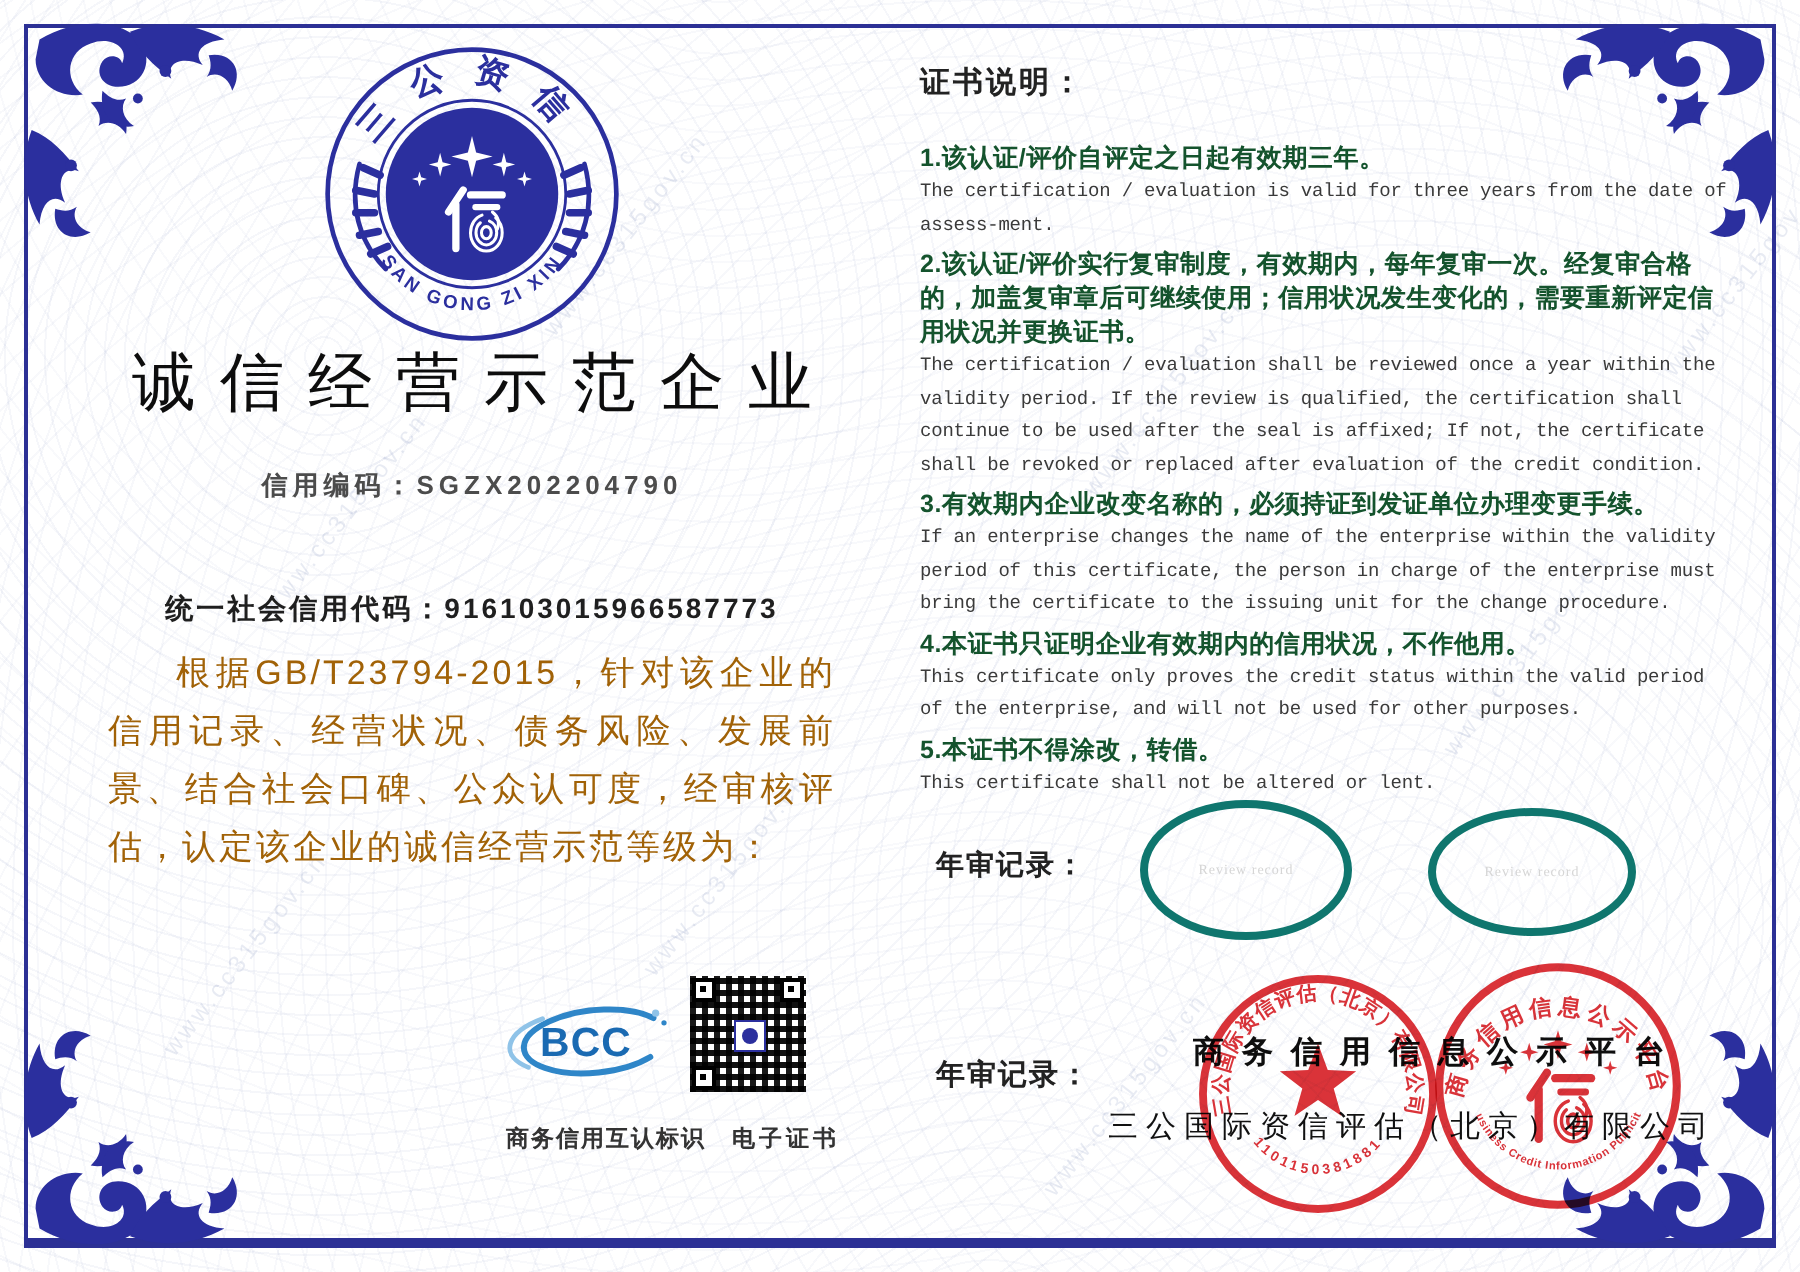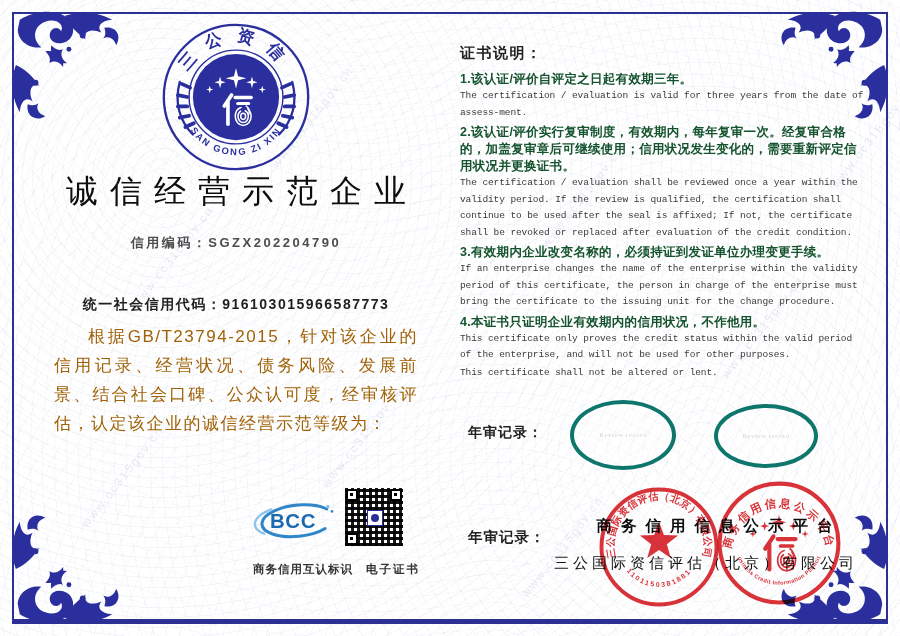--- a/index.html
+++ b/index.html
@@ -50,21 +50,21 @@
   .qr .f{position:absolute;width:12px;height:12px;border:2.5px solid #000;background:#fff;box-sizing:border-box;}
   .qr .f::after{content:"";position:absolute;left:2px;top:2px;width:3px;height:3px;background:#000;}
   .qr .f.tl{left:1px;top:1px}.qr .f.tr{right:1px;top:1px}.qr .f.bl{left:1px;bottom:1px}
   .qr .emblem{position:absolute;left:22px;top:22px;width:14px;height:14px;background:#fff;
       border:1px solid #2b2f9e;display:flex;align-items:center;justify-content:center;}
   .qr .emblem i{display:block;width:8px;height:8px;background:#2b2f9e;border-radius:50%;}
   .mark-captions{position:absolute;left:0;top:76px;width:190px;font-size:11.5px;font-weight:bold;color:#333;}
   .mark-captions .c1{position:absolute;left:0;width:108px;text-align:right;letter-spacing:1px;}
   .mark-captions .c2{position:absolute;left:112px;width:72px;text-align:center;letter-spacing:2px;}
 
-  .ins-heading{top:32px;left:2px;font-size:15px;font-weight:bold;letter-spacing:1.5px;color:#222;margin-top:12px;}
+  .ins-heading{top:32px;left:2px;font-size:15px;font-weight:bold;letter-spacing:1.5px;color:#222;}
   .ins-body{top:68px;left:2px;width:406px;}
   .ins-item{margin-bottom:1px;}
   .ins-zh{font-size:12.5px;font-weight:bold;color:#14532d;line-height:17px;margin-top:3px;letter-spacing:.3px;}
   .ins-en{font-family:"Liberation Mono","DejaVu Sans Mono",monospace;font-size:9.5px;
           color:#3a3a3a;line-height:16.5px;letter-spacing:-.1px;}
   .annual{top:400px;left:0;width:100%;height:66px;}
   .annual .lbl{position:absolute;left:10px;top:24px;font-size:14px;font-weight:bold;letter-spacing:1px;color:#222;}
   .ellipse{position:absolute;border:4px solid #0f766e;border-radius:50%;display:flex;
            align-items:center;justify-content:center;color:#d6d6d6;font-size:7px;
            font-family:Liberation Serif, serif;letter-spacing:.5px;background:rgba(255,255,255,.25);}
@@ -229,20 +229,21 @@
       </div>
       <div class="ins-item">
         <div class="ins-zh">3.有效期内企业改变名称的，必须持证到发证单位办理变更手续。</div>
         <div class="ins-en">If an enterprise changes the name of the enterprise within the validity period of this certificate, the person in charge of the enterprise must bring the certificate to the issuing unit for the change procedure.</div>
       </div>
       <div class="ins-item">
         <div class="ins-zh">4.本证书只证明企业有效期内的信用状况，不作他用。</div>
         <div class="ins-en">This certificate only proves the credit status within the valid period of the enterprise, and will not be used for other purposes.</div>
       </div>
       <div class="ins-item">
+        <div class="ins-zh">5.本证书不得涂改，转借。</div>
         <div class="ins-en">This certificate shall not be altered or lent.</div>
       </div>
     </div>
 
     <div class="abs annual">
       <span class="lbl">年审记录：</span>
       <span class="ellipse e1">Review record</span>
       <span class="ellipse e2">Review record</span>
     </div>
 

